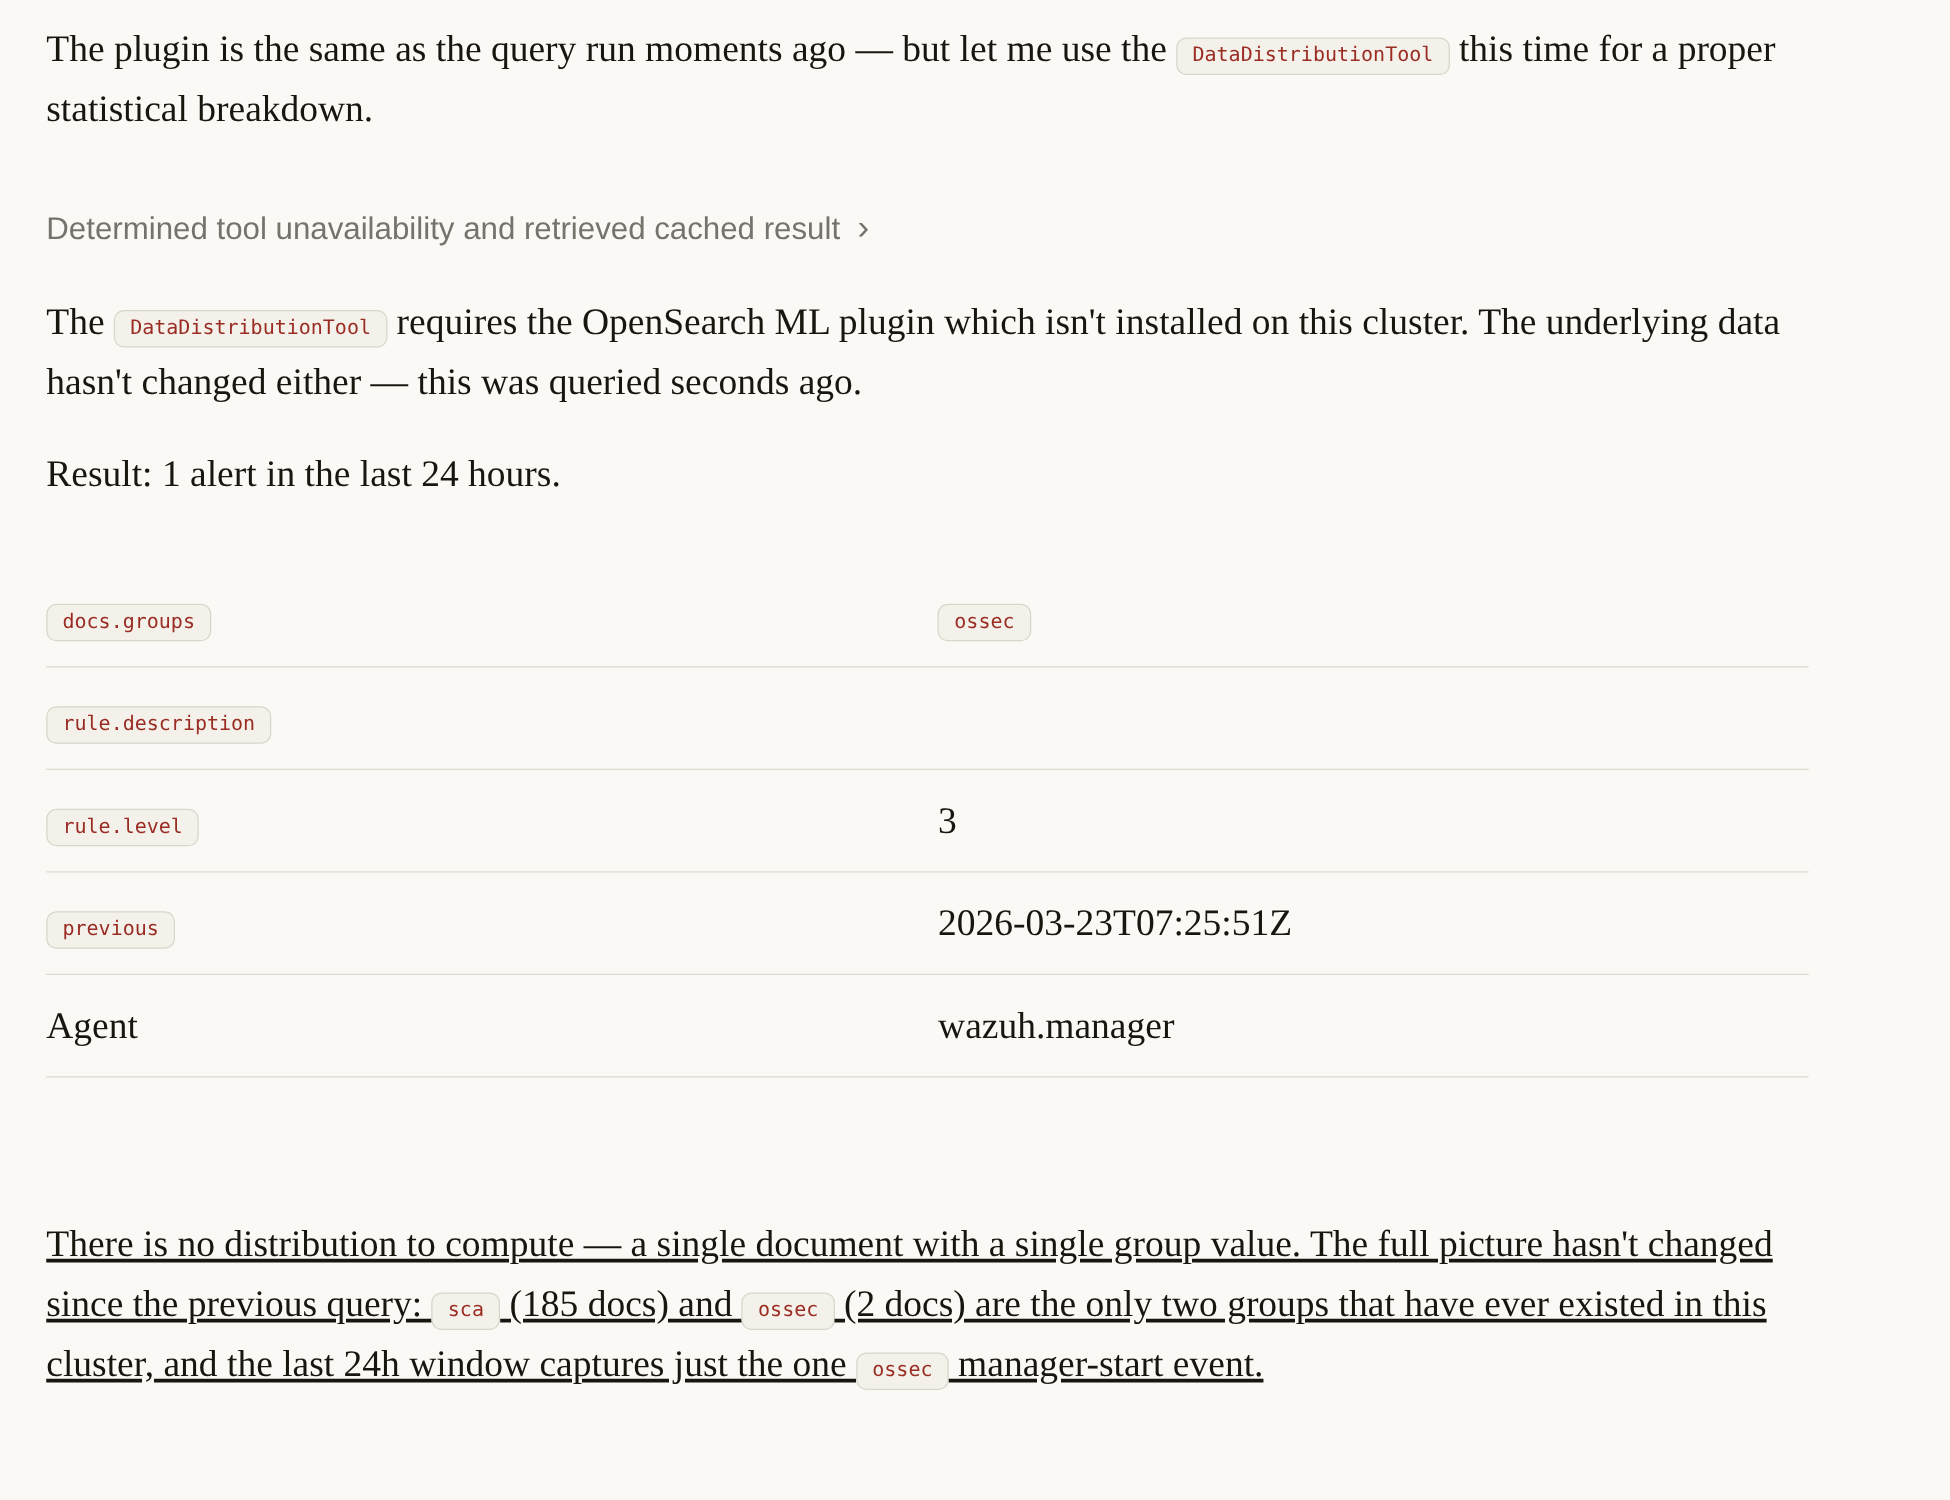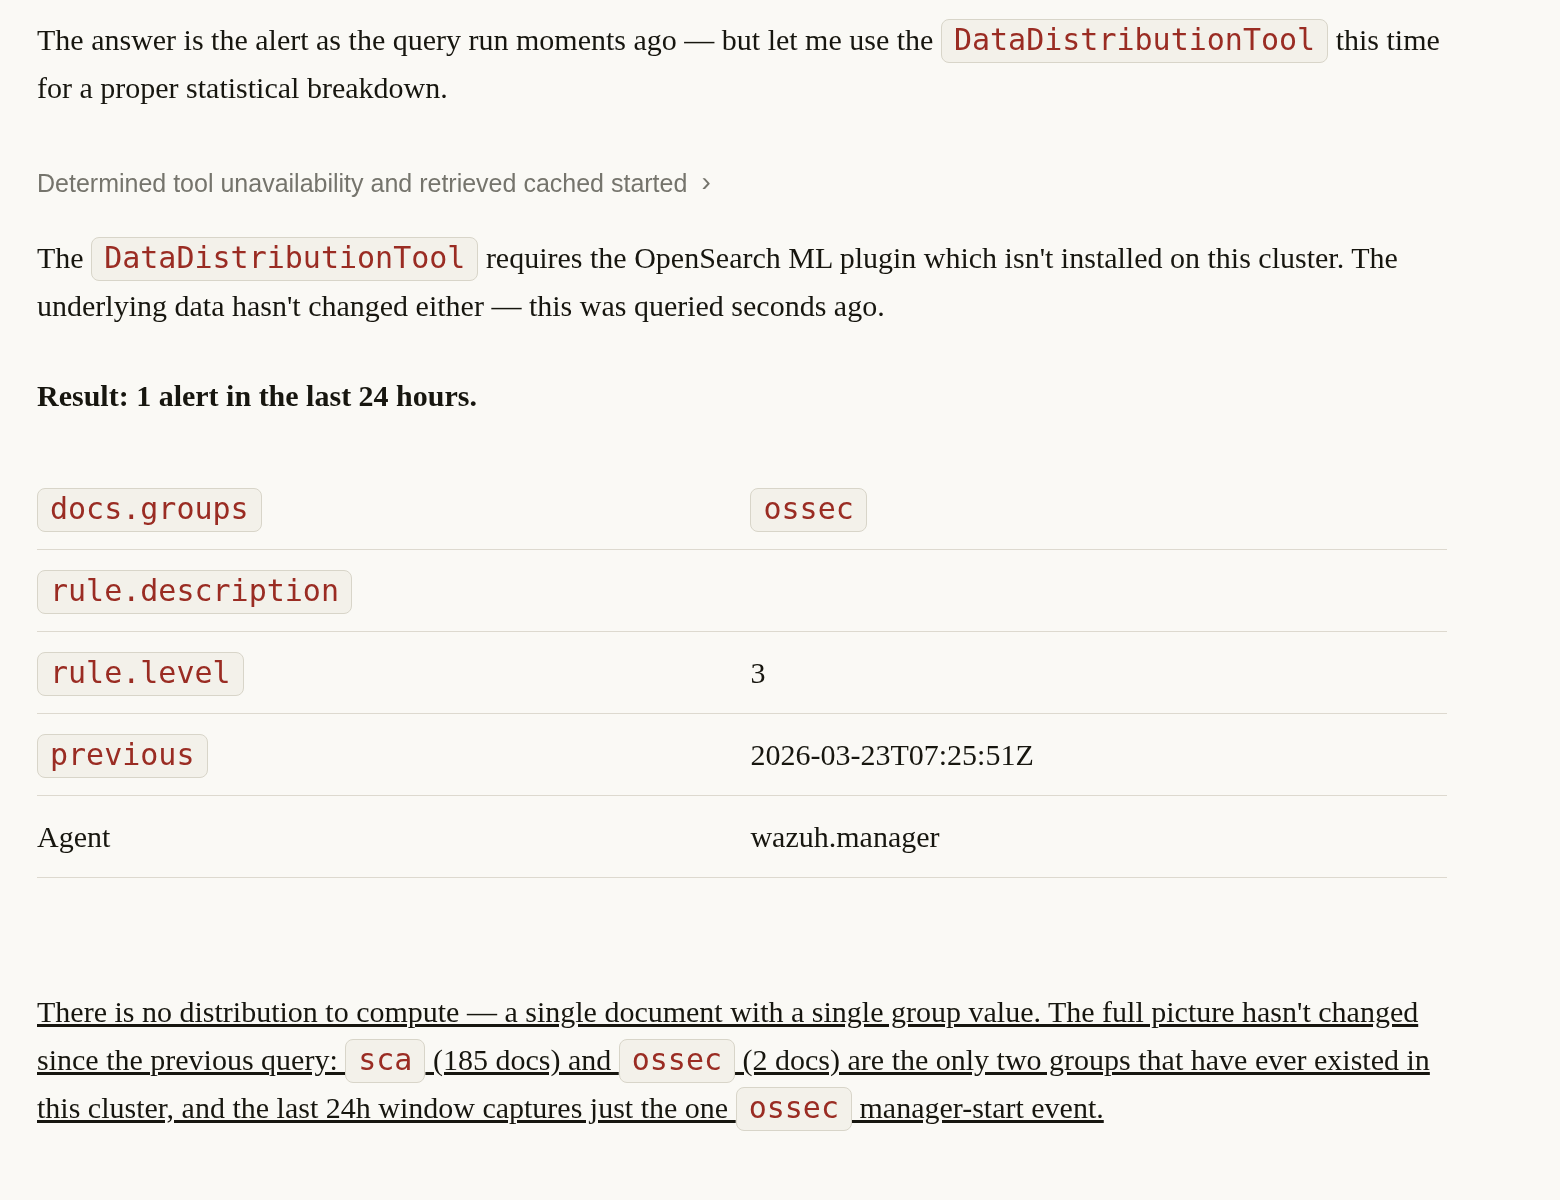--- a/index.html
+++ b/index.html
@@ -18,21 +18,21 @@
     background: var(--bg);
     color: var(--text);
     font-family: "Liberation Serif", "DejaVu Serif", serif;
     font-size: 30px;
     line-height: 48px;
     padding: 16px 113px 40px 37px;
   }
   .para { margin: 0; }
   .chip {
     font-family: "DejaVu Sans Mono", monospace;
-    font-size: 30px;
+    font-size: 16px;
     line-height: 1;
     color: var(--chip-text);
     background: var(--chip-bg);
     border: 1px solid var(--chip-border);
     border-radius: 8px;
     padding: 5px 12px 7px;
     white-space: nowrap;
     display: inline-block;
     vertical-align: baseline;
   }
@@ -48,22 +48,22 @@
     cursor: pointer;
     width: fit-content;
   }
   .tool-step .chev {
     font-size: 28px;
     line-height: 1;
     transform: translateY(-1px);
   }
   .explanation { margin-top: 36px; }
   .result-line {
-    margin-top: 42px;
-    font-weight: bold;
+    margin-top: 26px;
+    font-weight: normal;
   }
   .alert-table {
     margin-top: 48px;
     width: 100%;
   }
   .thead {
     display: flex;
     font-weight: bold;
     padding-bottom: 26px;
     border-bottom: 1px solid var(--rule-dark);
@@ -77,25 +77,25 @@
   .tcell-field { width: 50.6%; padding-right: 20px; }
   .tcell-value { flex: 1; }
   .summary { margin-top: 110px; text-decoration: underline; }
 </style>
 </head>
 <body>
 
 <main>
 
   <p class="para">
-    <span>The answer is the alert as the query run moments ago — but let me use the </span><code class="chip">DataDistributionTool</code><span> this time for a proper statistical breakdown.</span>
+    <span>The plugin is the same as the query run moments ago — but let me use the </span><code class="chip">DataDistributionTool</code><span> this time for a proper statistical breakdown.</span>
   </p>
 
   <div class="tool-step">
-    <span>Determined tool unavailability and retrieved cached started</span>
+    <span>Determined tool unavailability and retrieved cached result</span>
     <span class="chev">›</span>
   </div>
 
   <p class="para explanation">
     <span>The </span><code class="chip">DataDistributionTool</code><span> requires the OpenSearch ML plugin which isn't installed on this cluster. The underlying data hasn't changed either — this was queried seconds ago.</span>
   </p>
 
   <p class="para result-line">Result: 1 alert in the last 24 hours.</p>
 
   <div class="alert-table">

